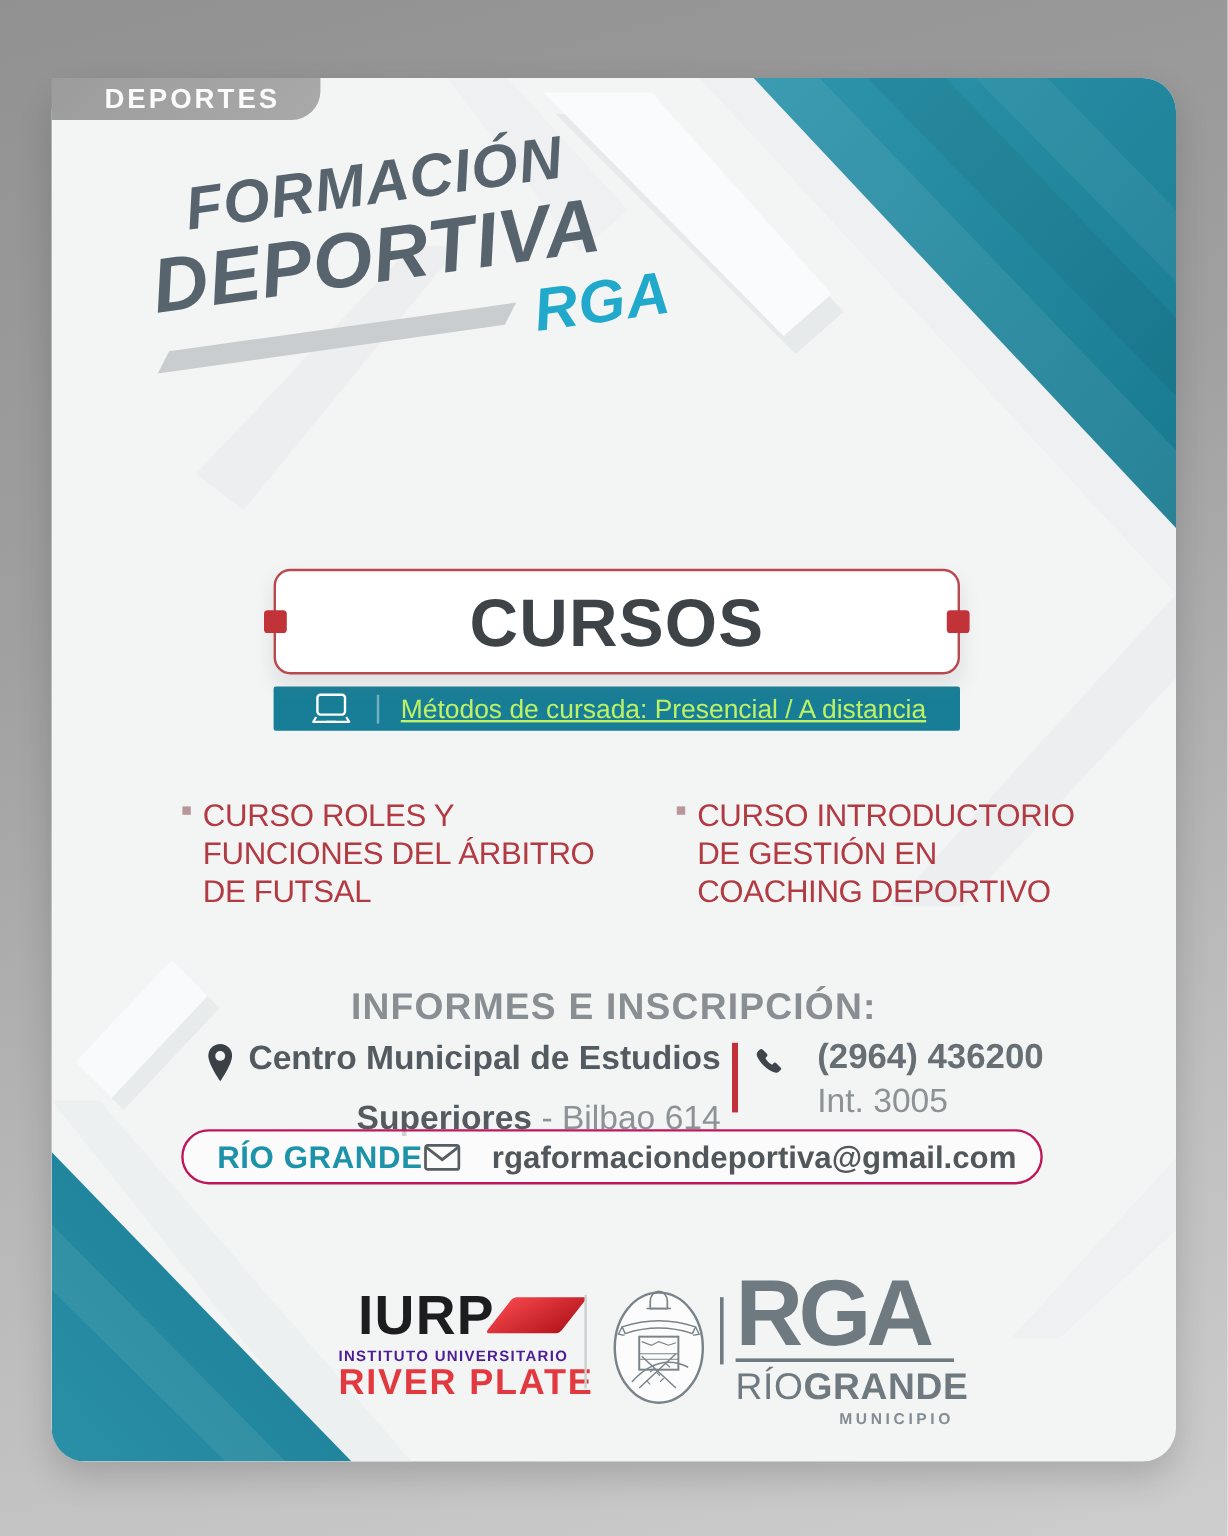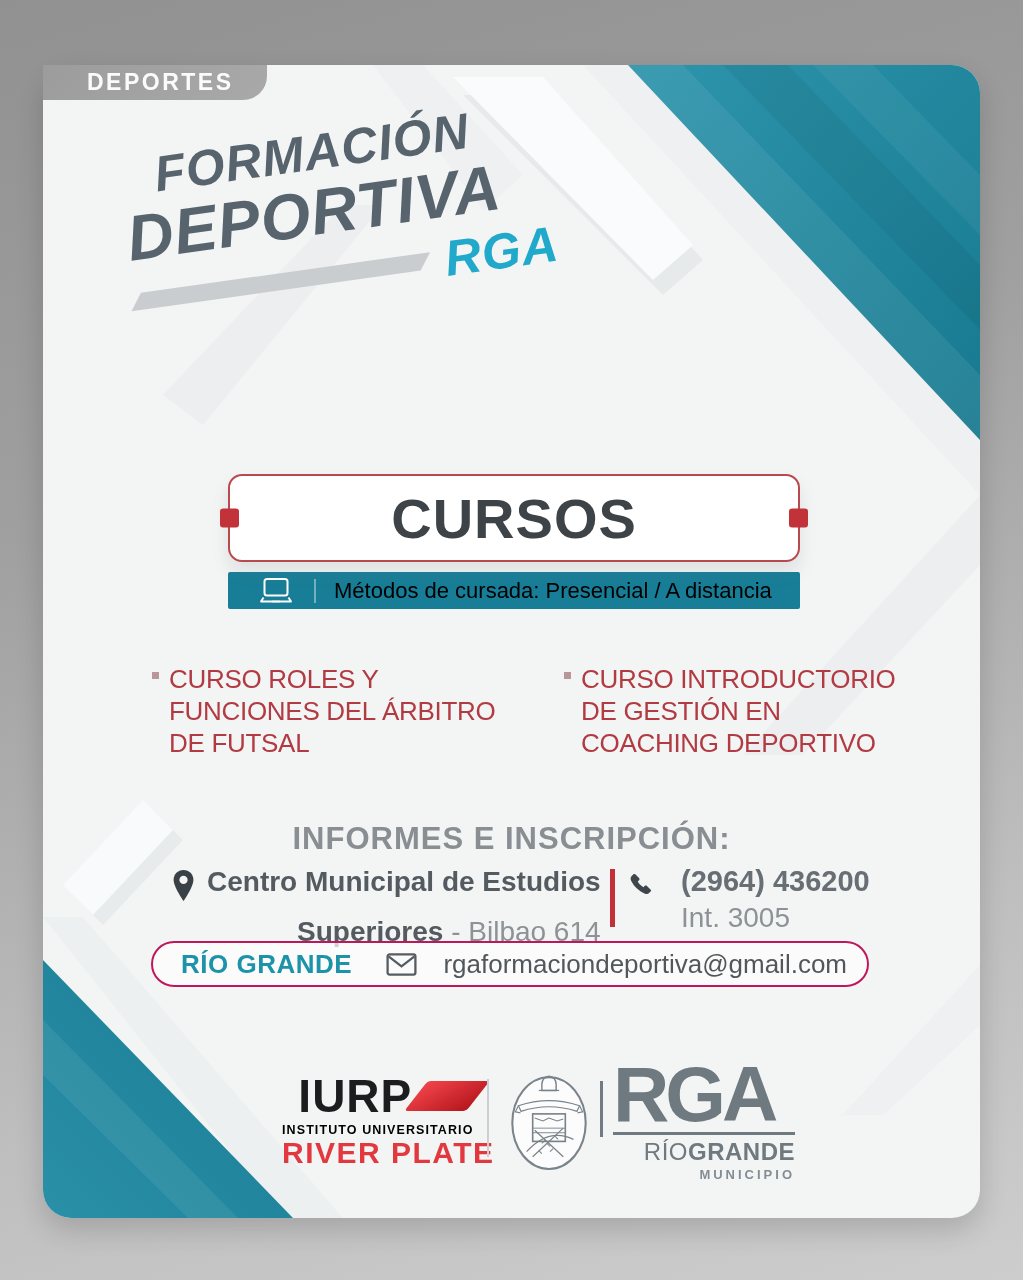--- a/index.html
+++ b/index.html
@@ -49,21 +49,21 @@
   .handle {
     position:absolute; width:19px; height:19px; background:#c13339; border-radius:3px; top:50%;
     transform:translateY(-50%);
   }
   .handle.left { left:-10px; } .handle.right { right:-10px; }
   .method-bar {
     margin-top:10px; height:37px; background:#187e97; border-radius:2px;
     display:flex; align-items:center; padding-left:30px;
   }
   .method-bar .vdiv { width:2px; height:24px; background:rgba(255,255,255,.4); margin:0 18px 0 20px; }
-  .method-bar span { color:#000000; font-size:22px; }
+  .method-bar span { color:#bef264; font-size:22px;text-decoration:underline; }
 
   
   .course { position:absolute; color:#b23a42; font-size:26px; line-height:1.24; letter-spacing:-.3px; z-index:3; }
   .course .bullet { position:absolute; left:-17px; top:9px; width:7px; height:7px; background:#b9969a; }
   .course-1 { left:126px; top:598px; width:352px; }
   .course-2 { left:538px; top:598px; width:330px; }
 
   
   .informes {
     position:absolute; left:0; top:756px; width:100%; text-align:center;
@@ -83,38 +83,38 @@
 
   
   .pill {
     position:absolute; left:108px; top:876px; width:718px; height:46px;
     border:2px solid #be185d; border-radius:26px; background:rgba(253,253,253,.72);
     display:flex; align-items:center; justify-content:space-between;
     padding:0 20px 0 28px; z-index:3;
   }
   .pill-city { font-size:26px; font-weight:800; color:#1d93aa; letter-spacing:.5px; }
   .pill-right { display:flex; align-items:center; gap:13px; }
-  .pill-email { font-size:26px; font-weight:400; color:#51575b;margin-left:13px; }
+  .pill-email { font-size:26px; font-weight:700; color:#51575b;margin-left:13px; }
 
   
   .footer { position:absolute; left:0; top:1006px; width:100%; height:120px; z-index:3; }
   .iurp { position:absolute; left:239px; top:2px; }
   .iurp-row { display:flex; align-items:flex-start;justify-content:center; }
   .iurp-acronym { font-size:46px; font-weight:900; color:#1d1d20; letter-spacing:1px; line-height:1; }
   .iurp-slash { width:62px; height:30px; margin-left:4px; margin-top:8px;
     background:linear-gradient(135deg,#f2444a,#b5161d); transform:skewX(-38deg); border-radius:3px; }
-  .iurp-l1 { font-size:12.5px; font-weight:700; color:#000000; letter-spacing:1.1px; margin-top:4px; }
+  .iurp-l1 { font-size:12.5px; font-weight:700; color:#4c1d95; letter-spacing:1.1px; margin-top:4px; }
   .iurp-l2 { font-size:30px; font-weight:800; color:#e23940; letter-spacing:1.5px; line-height:1.05; }
   .footer-div { position:absolute; left:444px; top:8px; width:2px; height:78px; background:#ccd0d3; }
   .crest { position:absolute; left:465px; top:-4px; }
   .rga-bar { position:absolute; left:557px; top:10px; width:3px; height:56px; background:#717c82; }
   .rga { position:absolute; left:570px; top:-12px; width:182px; color:#6f7a80; }
   .rga-acronym { font-size:78px; font-weight:900; letter-spacing:-4px; line-height:.92; }
   .rga-rule { height:3px; background:#6f7a80; margin-top:1px; }
-  .rga-city { text-align:right; font-size:24px; margin-top:3px; letter-spacing:.5px; }
+  .rga-city { font-size:31px; margin-top:3px; letter-spacing:.5px; }
   .rga-city .bold { font-weight:800; }
   .rga-sub { text-align:right; font-size:13px; font-weight:600; letter-spacing:3px; color:#838d93; margin-top:1px; }
 </style>
 </head>
 <body>
 
 <div class="notch">
   <span>DEPORTES</span>
 </div>
 

